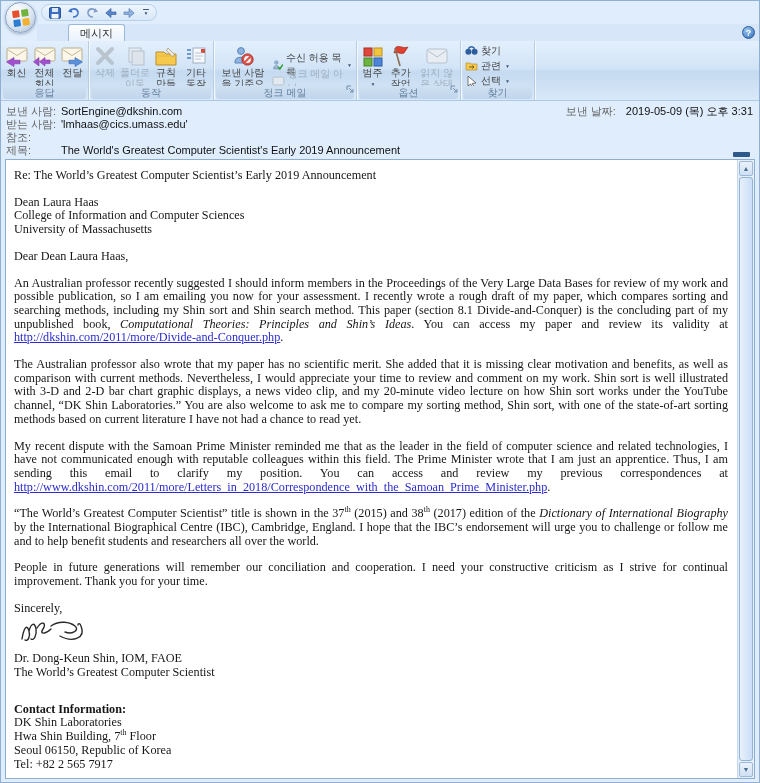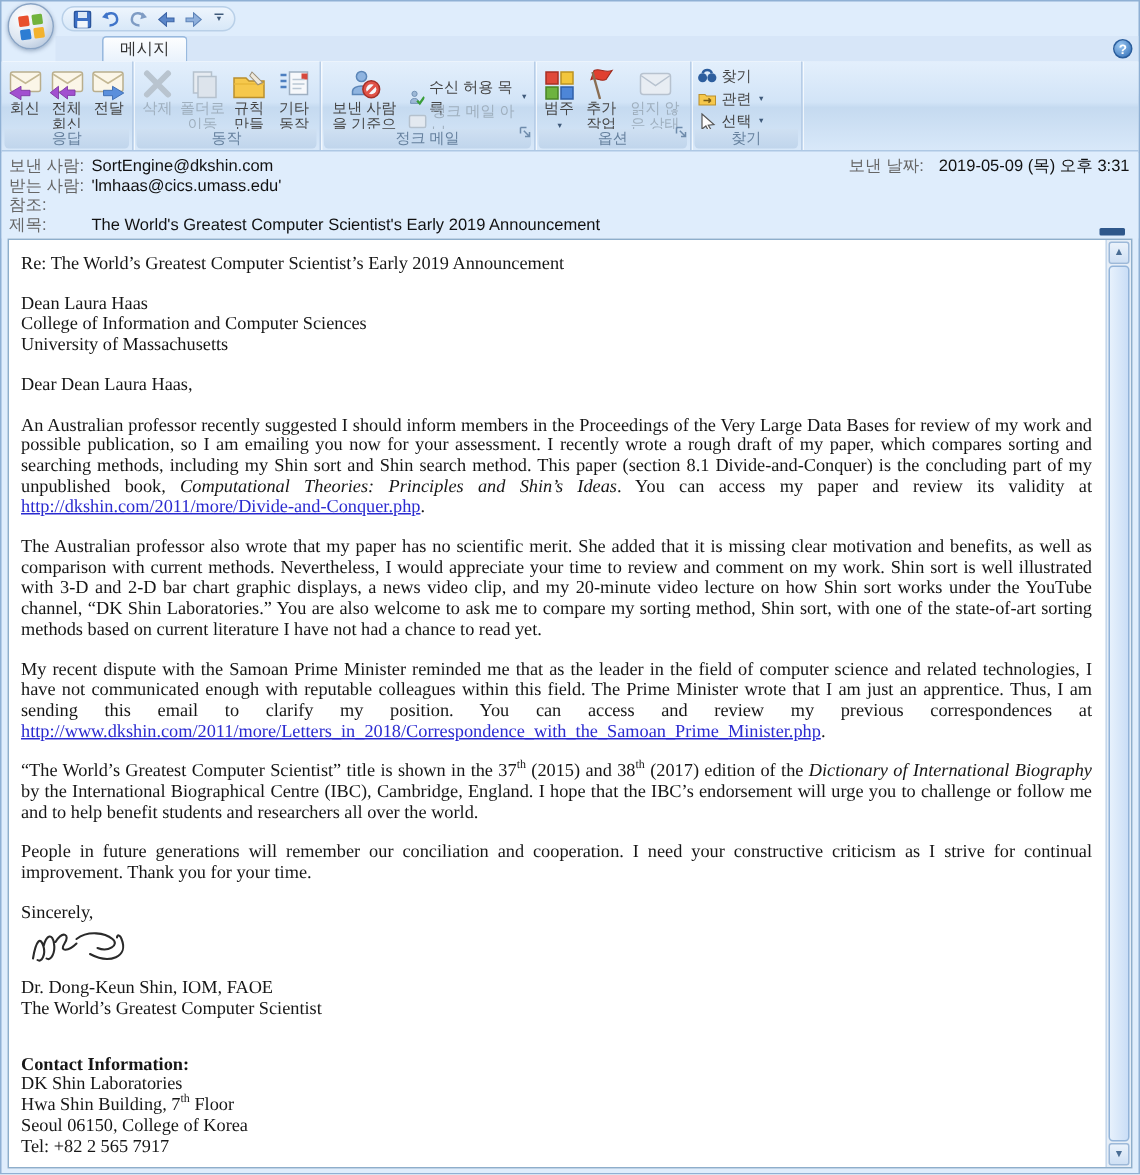--- a/index.html
+++ b/index.html
@@ -395,21 +395,21 @@
           <path d="M4 22 C6 10 9 7 11 14 C12.5 19 10 25 7 23 M11 14 C13 6 17 5 18 12 C19 18 16 24 13 22 M19 11 C24 3 29 6 25 12 C21 18 28 17 33 12 M33 9 C41 3 52 5 57 9 C62 13 54 18 47 15 M42 19 C55 26 68 21 63 9 C62 6 60 6 60 8" fill="none" stroke="#2a2a2a" stroke-width="1.4" stroke-linecap="round"></path>
         </svg>
       </div>
       <div>Dr. Dong-Keun Shin, IOM, FAOE</div>
       <div>The World’s Greatest Computer Scientist</div>
 
       <div class="contact">
         <div class="bold">Contact Information:</div>
         <div>DK Shin Laboratories</div>
         <div><span>Hwa Shin Building, 7</span><sup>th</sup><span> Floor</span></div>
-        <div>Seoul 06150, College of Korea</div>
+        <div>Seoul 06150, Republic of Korea</div>
         <div>Tel: +82 2 565 7917</div>
 
       </div>
     </div>
 
     <div class="vscroll">
       <div class="sbtn up"><span>▲</span></div>
       <div class="sthumb"></div>
       <div class="sbtn down"><span>▼</span></div>
     </div>

